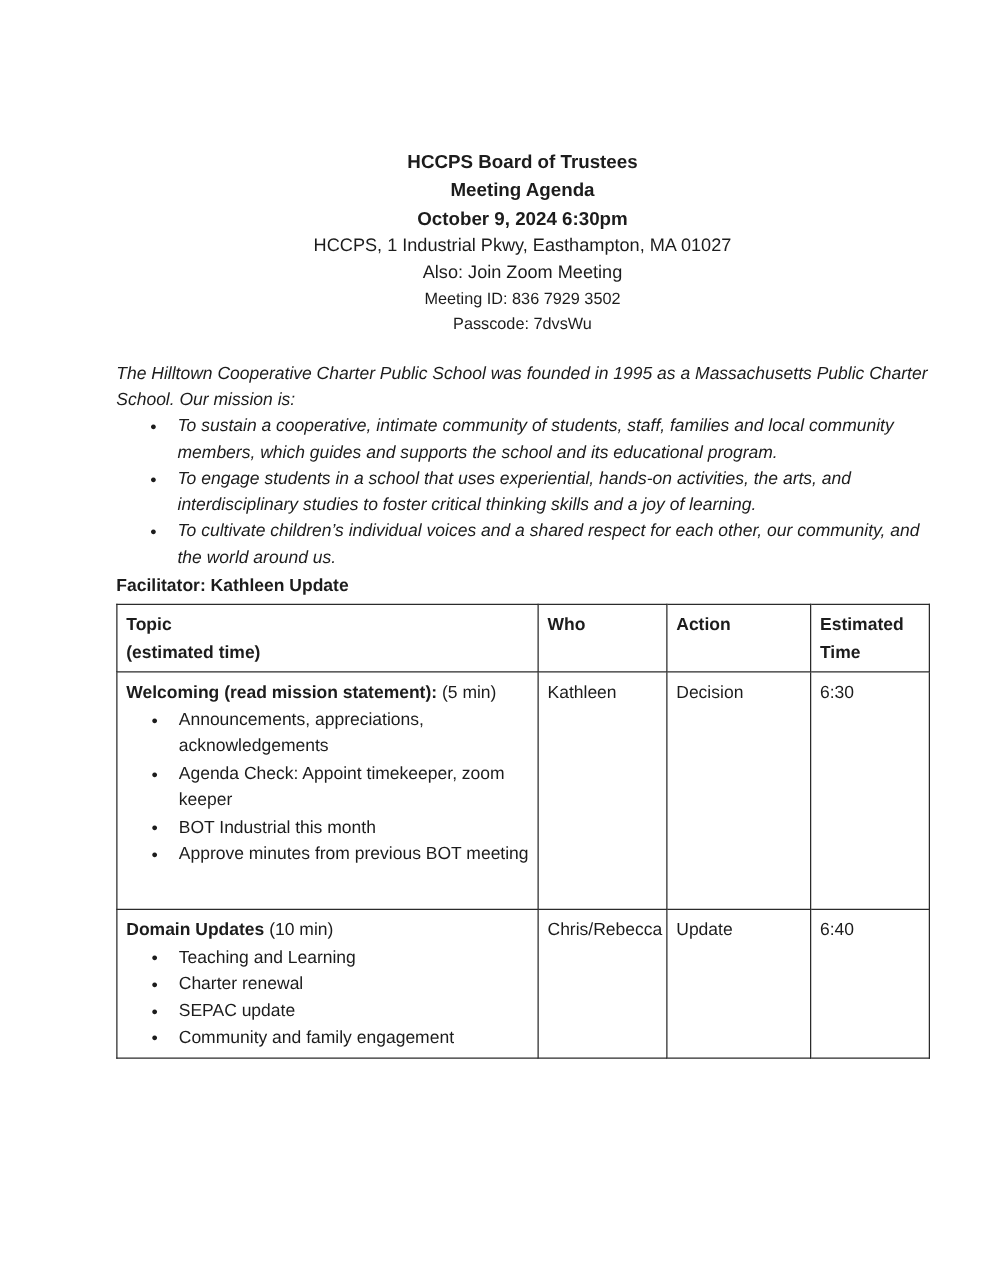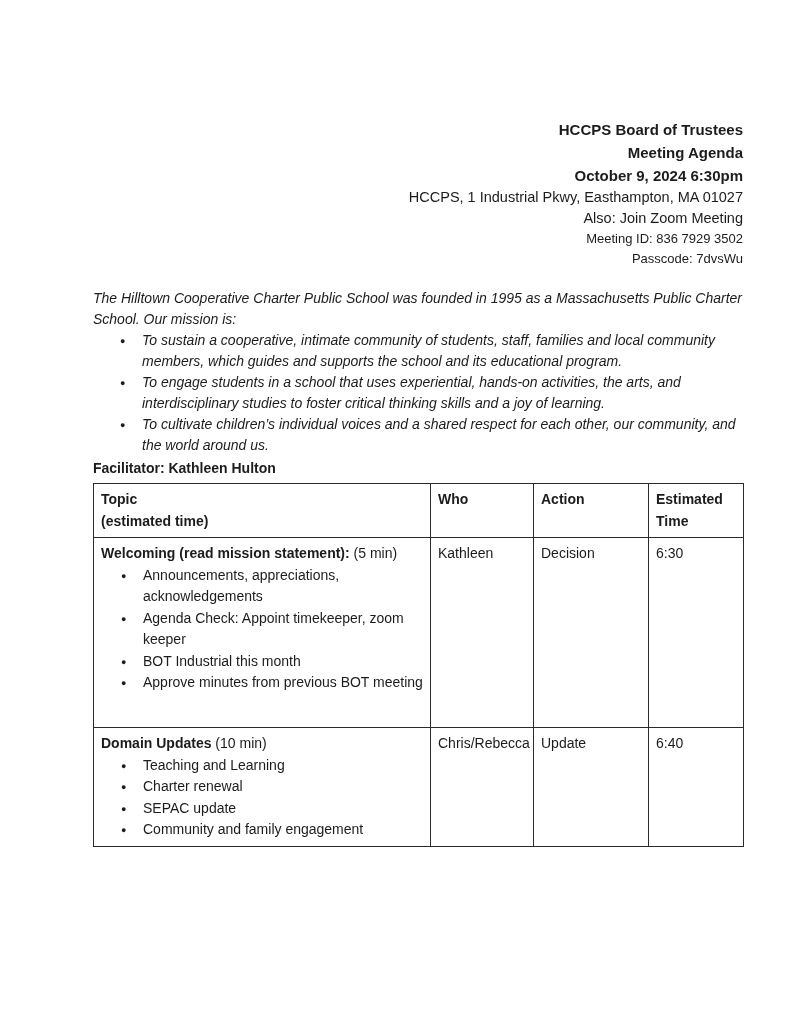--- a/index.html
+++ b/index.html
@@ -7,21 +7,21 @@
   body {
     font-family: "Liberation Sans", "DejaVu Sans", sans-serif;
     color: #1c1c1c;
     overflow: hidden;
   }
   .page { position: relative; width: 791px; height: 1024px; background: #ffffff; }
   .content { position: absolute; left: 93px; top: 118px; width: 650px; }
 
   
   .doc-header { text-align: center; }
-  .hline { font-size: 14.5px; line-height: 21px; text-align: right; }
+  .hline { font-size: 14.5px; line-height: 21px; }
   .hline.bold { font-weight: bold; font-size: 15px; line-height: 23px; }
   .hline.url { font-size: 12.5px; line-height: 20px; letter-spacing: 0.1px; }
   .hline.small { font-size: 13px; line-height: 20px; }
 
   
   .intro { margin-top: 19px; font-size: 14px; line-height: 21px; font-style: italic; }
   .intro p { margin: 0; }
 
   ul.doc-bullets { list-style: none; margin: 0; padding: 0; }
   ul.doc-bullets li { position: relative; padding-left: 49px; }
@@ -81,21 +81,21 @@
 
     <div class="intro">
       <p>The Hilltown Cooperative Charter Public School was founded in 1995 as a Massachusetts Public Charter School. Our mission is:</p>
       <ul class="doc-bullets">
         <li>To sustain a cooperative, intimate community of students, staff, families and local community members, which guides and supports the school and its educational program.</li>
         <li>To engage students in a school that uses experiential, hands-on activities, the arts, and interdisciplinary studies to foster critical thinking skills and a joy of learning.</li>
         <li>To cultivate children’s individual voices and a shared respect for each other, our community, and the world around us.</li>
       </ul>
     </div>
 
-    <div class="facilitator">Facilitator: Kathleen Hulton</div>
+    <div class="facilitator">Facilitator: Kathleen Update</div>
 
     <table class="agenda">
       <colgroup>
         <col style="width:337px">
         <col style="width:103px">
         <col style="width:115px">
         <col style="width:95px">
       </colgroup>
       <thead>
         <tr class="hdr-row">

